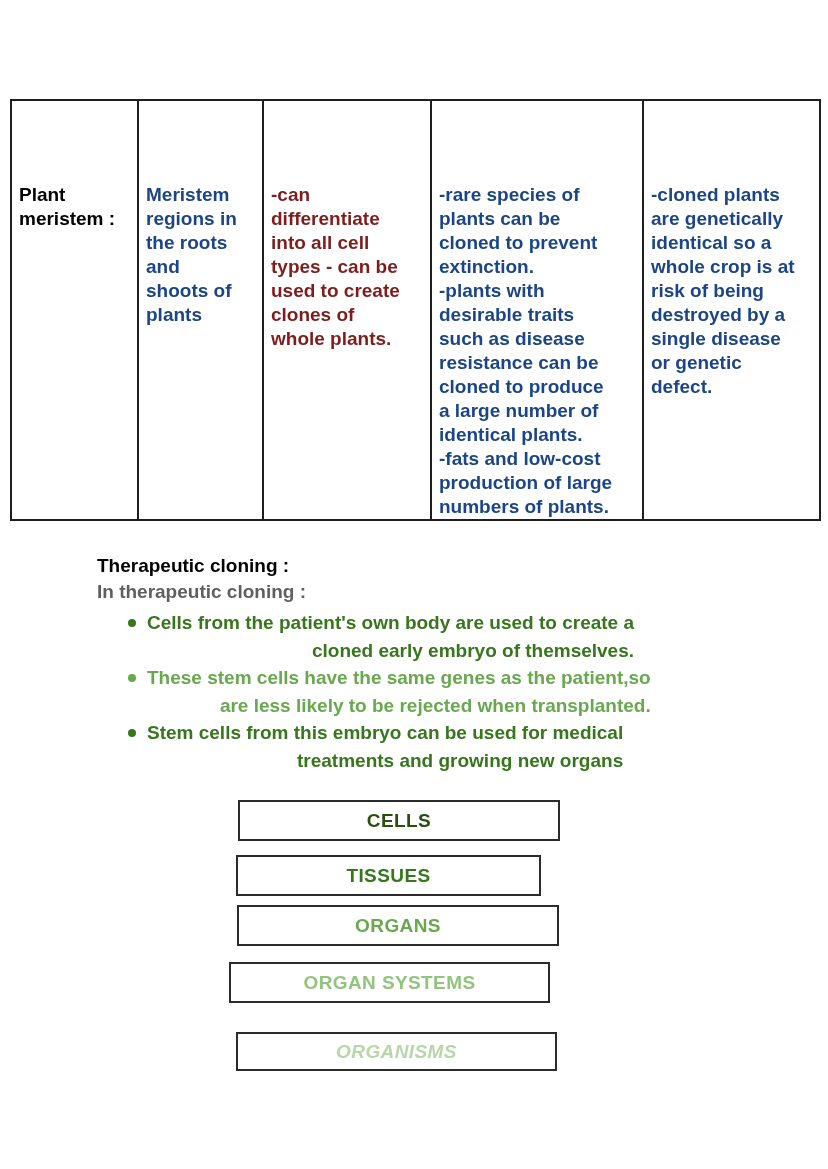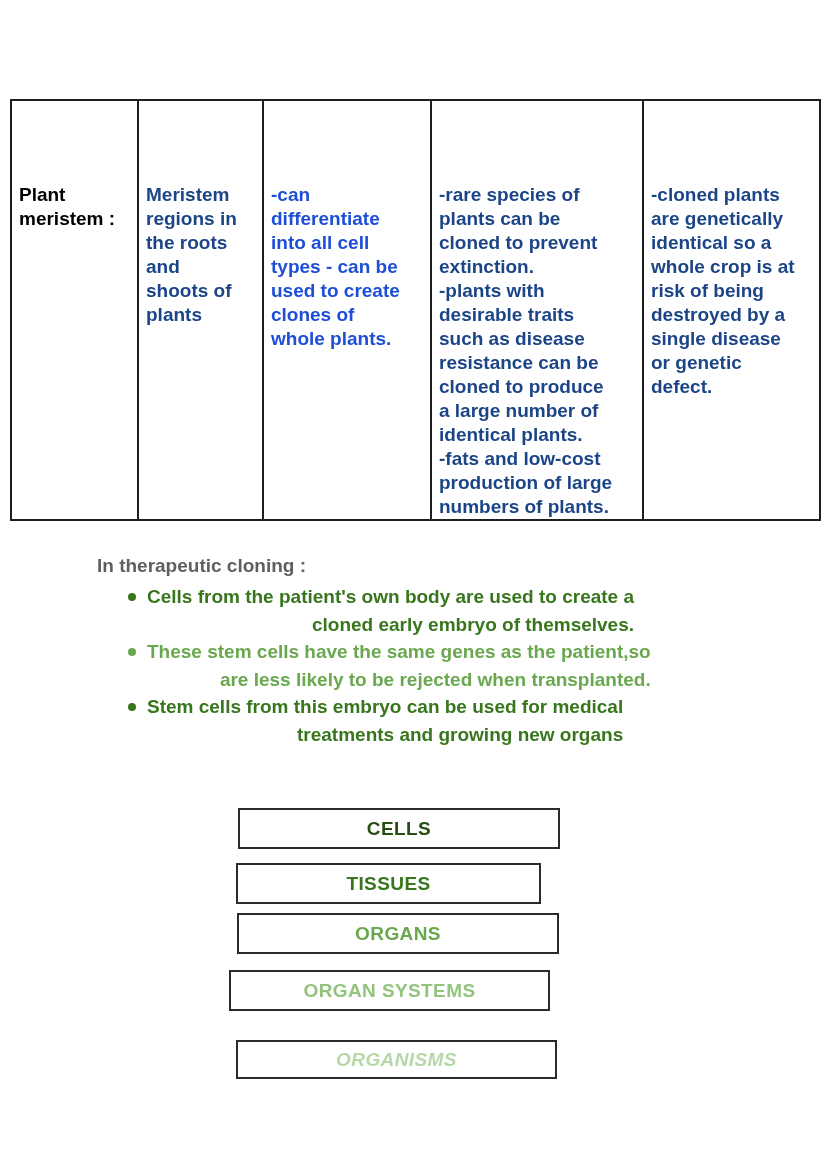--- a/index.html
+++ b/index.html
@@ -72,21 +72,20 @@
   .hbox {
     position: absolute;
     width: 322px; height: 41px;
     border: 2px solid #2b2b2b;
     background: #ffffff;
     display: flex;
     align-items: center;
     justify-content: center;
     font-size: 19px;
     letter-spacing: 0.4px;
-    margin-top: 8px;
   }
   .hbox-cells         { left: 238px; top: 800px; }
   .hbox-tissues       { left: 236px; top: 855px; width: 305px; }
   .hbox-organs        { left: 237px; top: 905px; }
   .hbox-organ-systems { left: 229px; top: 962px; width: 321px; }
   .hbox-organisms     { left: 236px; top: 1032px; width: 321px; height: 39px; font-style: italic; }
 </style>
 </head>
 <body>
 
@@ -94,21 +93,21 @@
   <tbody>
       <tr>
     <td class="col-term" style="color: rgb(0, 0, 0);">Plant
 meristem :</td>
     <td class="col-desc" style="color: rgb(28, 69, 135);">Meristem
 regions in
 the roots
 and
 shoots of
 plants</td>
-    <td class="col-uses" style="color: #1d4ed8; border-radius: 6px;">-can
+    <td class="col-uses" style="color: #7f1d1d; border-radius: 6px;">-can
 differentiate
 into all cell
 types - can be
 used to create
 clones of
 whole plants.</td>
     <td class="col-adv" style="color: rgb(28, 69, 135);">-rare species of
 plants can be
 cloned to prevent
 extinction.
@@ -129,20 +128,21 @@
 risk of being
 destroyed by a
 single disease
 or genetic
 defect.</td>
   </tr>
 </tbody>
   </table>
 
 <div class="therapeutic">
+  <div class="section-title">Therapeutic cloning :</div>
   <div class="section-subtitle">In therapeutic cloning :</div>
 
   <div class="bullet-list">
     <div class="bullet-item">
       <span class="bullet-dot" style="background: rgb(56, 118, 29);"></span>
       <span class="bullet-text" style="color: rgb(56, 118, 29);">Cells from the patient's own body are used to create a
 cloned early embryo of themselves.</span>
     </div>
     <div class="bullet-item">
       <span class="bullet-dot" style="background: rgb(106, 168, 79);"></span>

